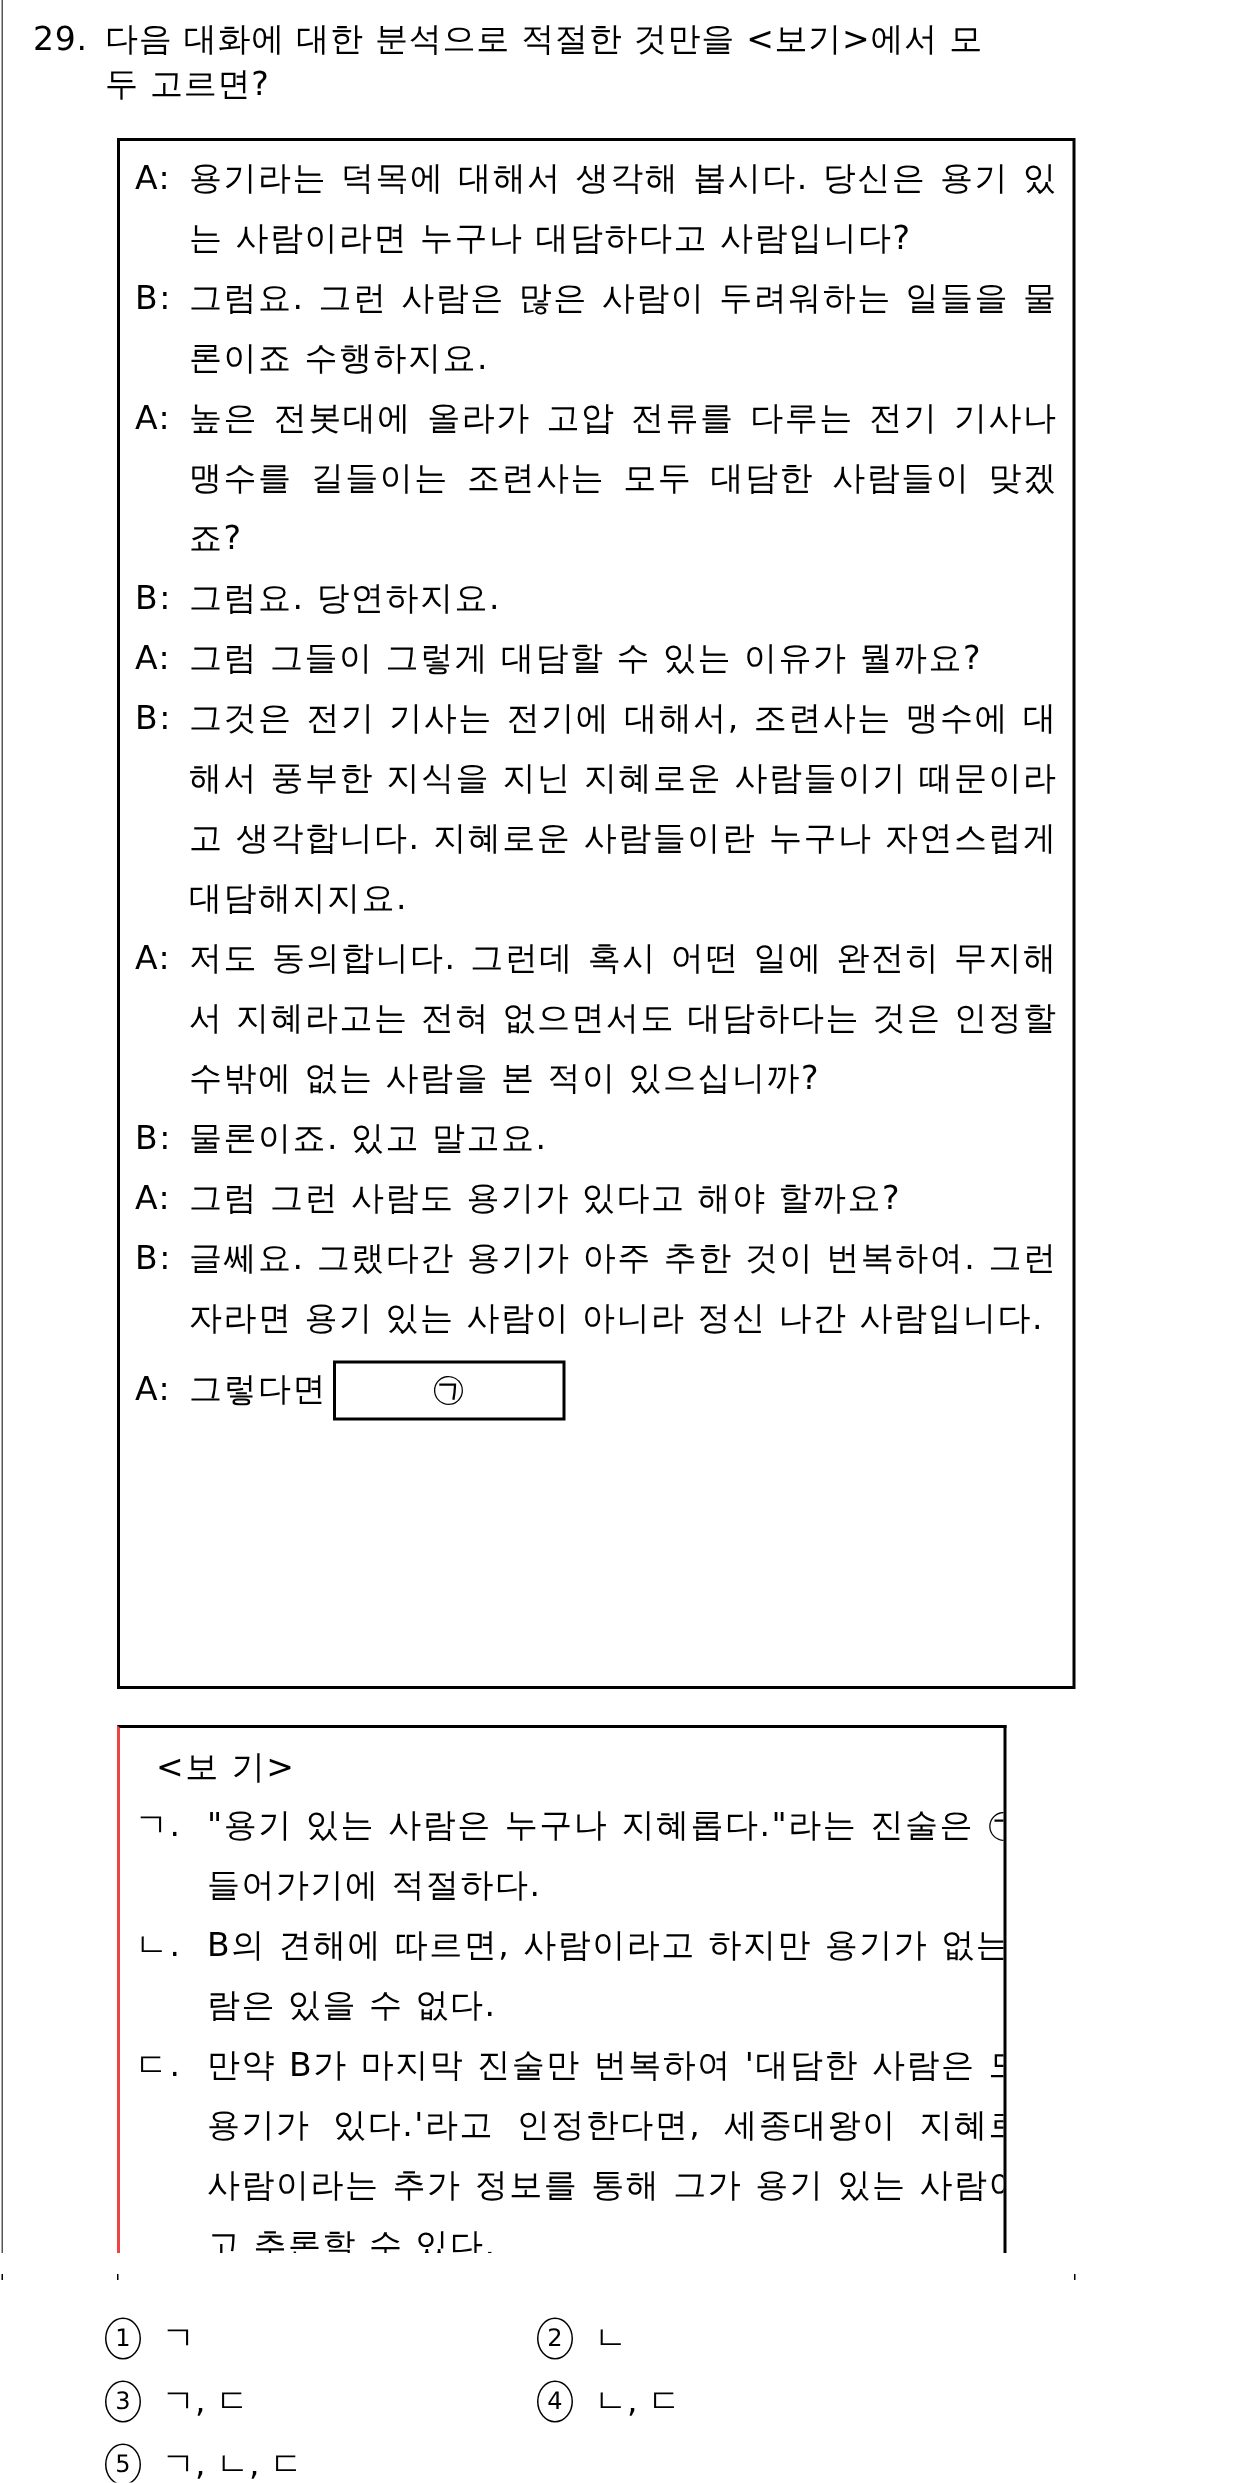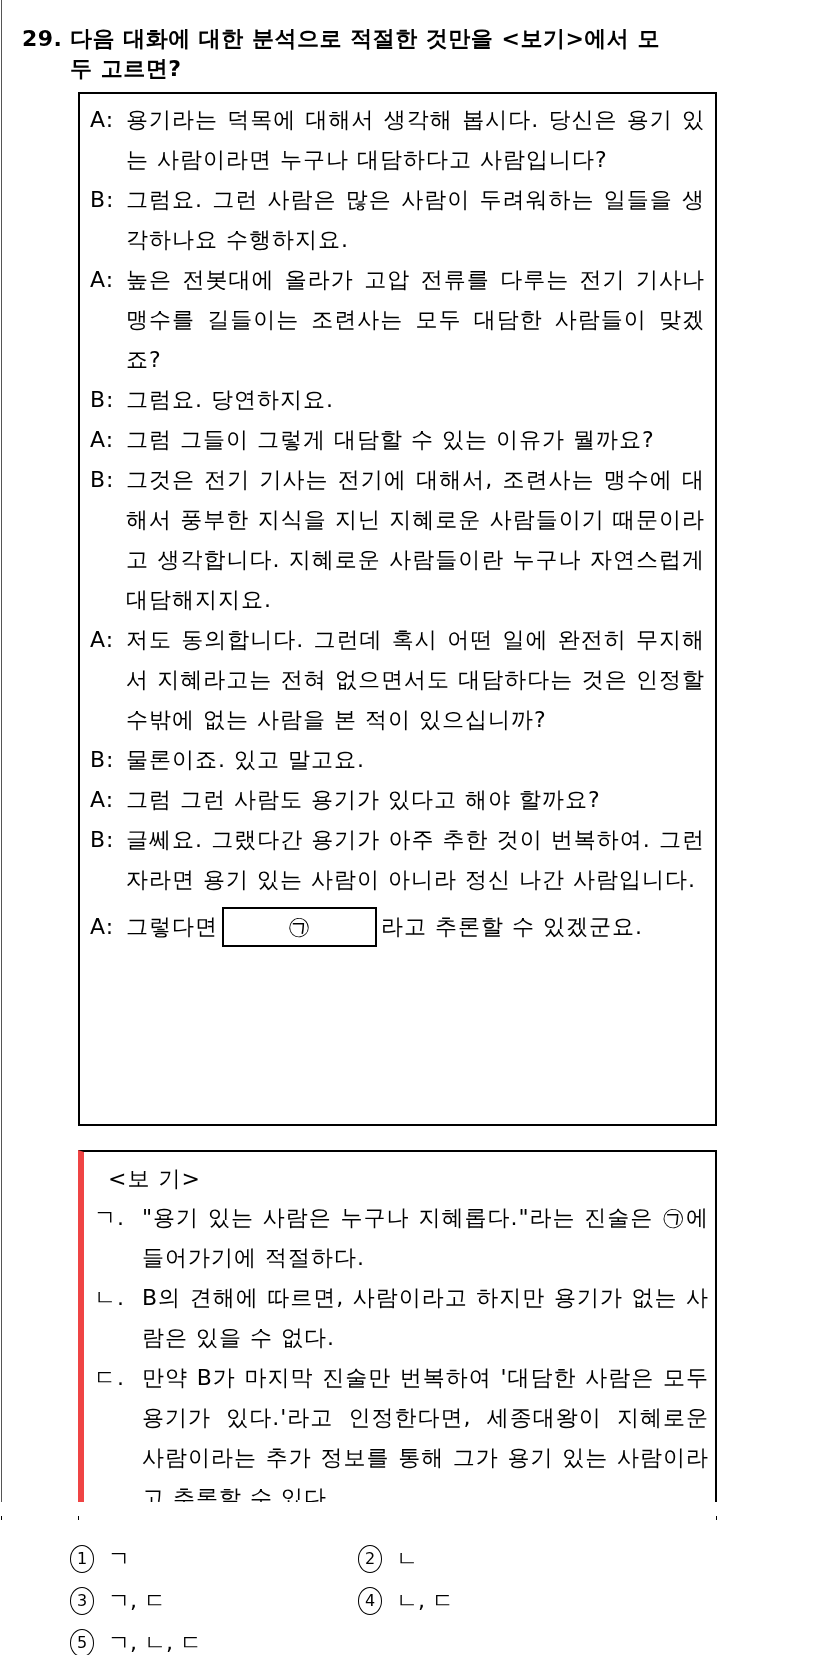--- a/index.html
+++ b/index.html
@@ -5,44 +5,44 @@
   html, body { margin: 0; padding: 0; background: #ffffff; }
   body {
     width: 826px; height: 1655px; position: relative; overflow: hidden;
     font-family: "DejaVu Sans", sans-serif; color: #000;
   }
   .page-border-left {
     position: absolute; left: 1px; top: 0; width: 1px; height: 1502px;
     background: #555;
   }
   .question {
-    position: absolute; left: 22px; top: 24px; width: 770px;
-    font-size: 22px; line-height: 30px; letter-spacing: 0.5px; font-weight: bold;
+    position: absolute; left: 22px; top: 12px; width: 770px;
+    font-size: 22px; line-height: 30px; letter-spacing: 0.5px;
   }
   .question .num { display: inline-block; width: 48px; }
   .question .line2 { padding-left: 48px; }
 
   .dialog-box {
     position: absolute; left: 78px; top: 92px; width: 639px; height: 1034px;
     border: 2px solid #000; box-sizing: border-box;
   }
   .dialog-inner { position: absolute; left: 10px; top: 6px; width: 615px; }
   .turn { display: flex; font-size: 22px; line-height: 40px; letter-spacing: 1px; }
   .turn .spk { width: 36px; flex: 0 0 36px; }
   .turn .txt { flex: 1; text-align: justify; }
   .blank-row { display: flex; align-items: center; font-size: 22px; line-height: 42px; margin-top: 6px; letter-spacing: 1px; }
   .blank-row .spk { width: 36px; flex: 0 0 36px; }
   .blank-box {
     display: inline-block; width: 155px; height: 40px; border: 2px solid #000;
     box-sizing: border-box; text-align: center; line-height: 36px; margin: 0 4px 0 4px;
   }
 
   .bogi-box {
-    position: absolute; left: 78px; top: 1150px; width: 639px; height: 352px;
-    border-left: 6px solid #ef4444; border-right: 2px solid #000; border-top: 2px solid #000;
+    position: absolute; left: 78px; top: 1150px; width: 593px; height: 352px;
+    border-left: 2px solid #ef4444; border-right: 2px solid #000; border-top: 2px solid #000;
     box-sizing: border-box; overflow: hidden; text-decoration: underline;
   }
   .bogi-inner { position: absolute; left: 10px; top: 8px; width: 615px; }
   .bogi-title { font-size: 22px; line-height: 38px; padding-left: 14px; letter-spacing: 1px; }
   .bogi-item { display: flex; font-size: 22px; line-height: 40px; letter-spacing: 1px; }
   .bogi-item .mark { width: 48px; flex: 0 0 48px; }
   .bogi-item .txt { flex: 1; text-align: justify; }
 
   .cut-tick { position: absolute; top: 1516px; width: 1px; height: 4px; background: #000; }
 
@@ -65,21 +65,21 @@
 </div>
 
 <div class="dialog-box">
   <div class="dialog-inner">
     <div class="turn">
         <span class="spk">A:</span>
         <span class="txt">용기라는 덕목에 대해서 생각해 봅시다. 당신은 용기 있는 사람이라면 누구나 대담하다고 사람입니다?</span>
       </div>
     <div class="turn">
         <span class="spk">B:</span>
-        <span class="txt">그럼요. 그런 사람은 많은 사람이 두려워하는 일들을 생각하나요 수행하지요.</span>
+        <span class="txt">그럼요. 그런 사람은 많은 사람이 두려워하는 일들을 물론이죠 수행하지요.</span>
       </div>
     <div class="turn">
         <span class="spk">A:</span>
         <span class="txt">높은 전봇대에 올라가 고압 전류를 다루는 전기 기사나 맹수를 길들이는 조련사는 모두 대담한 사람들이 맞겠죠?</span>
       </div>
     <div class="turn">
         <span class="spk">B:</span>
         <span class="txt">그럼요. 당연하지요.</span>
       </div>
     <div class="turn">
@@ -103,21 +103,20 @@
         <span class="txt">그럼 그런 사람도 용기가 있다고 해야 할까요?</span>
       </div>
     <div class="turn">
         <span class="spk">B:</span>
         <span class="txt">글쎄요. 그랬다간 용기가 아주 추한 것이 번복하여. 그런 자라면 용기 있는 사람이 아니라 정신 나간 사람입니다.</span>
       </div>
     <div class="blank-row">
       <span class="spk">A:</span>
       <span>그렇다면</span>
       <span class="blank-box">㉠</span>
-      <span>라고 추론할 수 있겠군요.</span>
     </div>
   </div>
 </div>
 
 <div class="bogi-box">
   <div class="bogi-inner">
     <div class="bogi-title">&lt;보  기&gt;</div>
     <div class="bogi-item">
         <span class="mark">ㄱ.</span>
         <span class="txt">"용기 있는 사람은 누구나 지혜롭다."라는 진술은 ㉠에 들어가기에 적절하다.</span>

